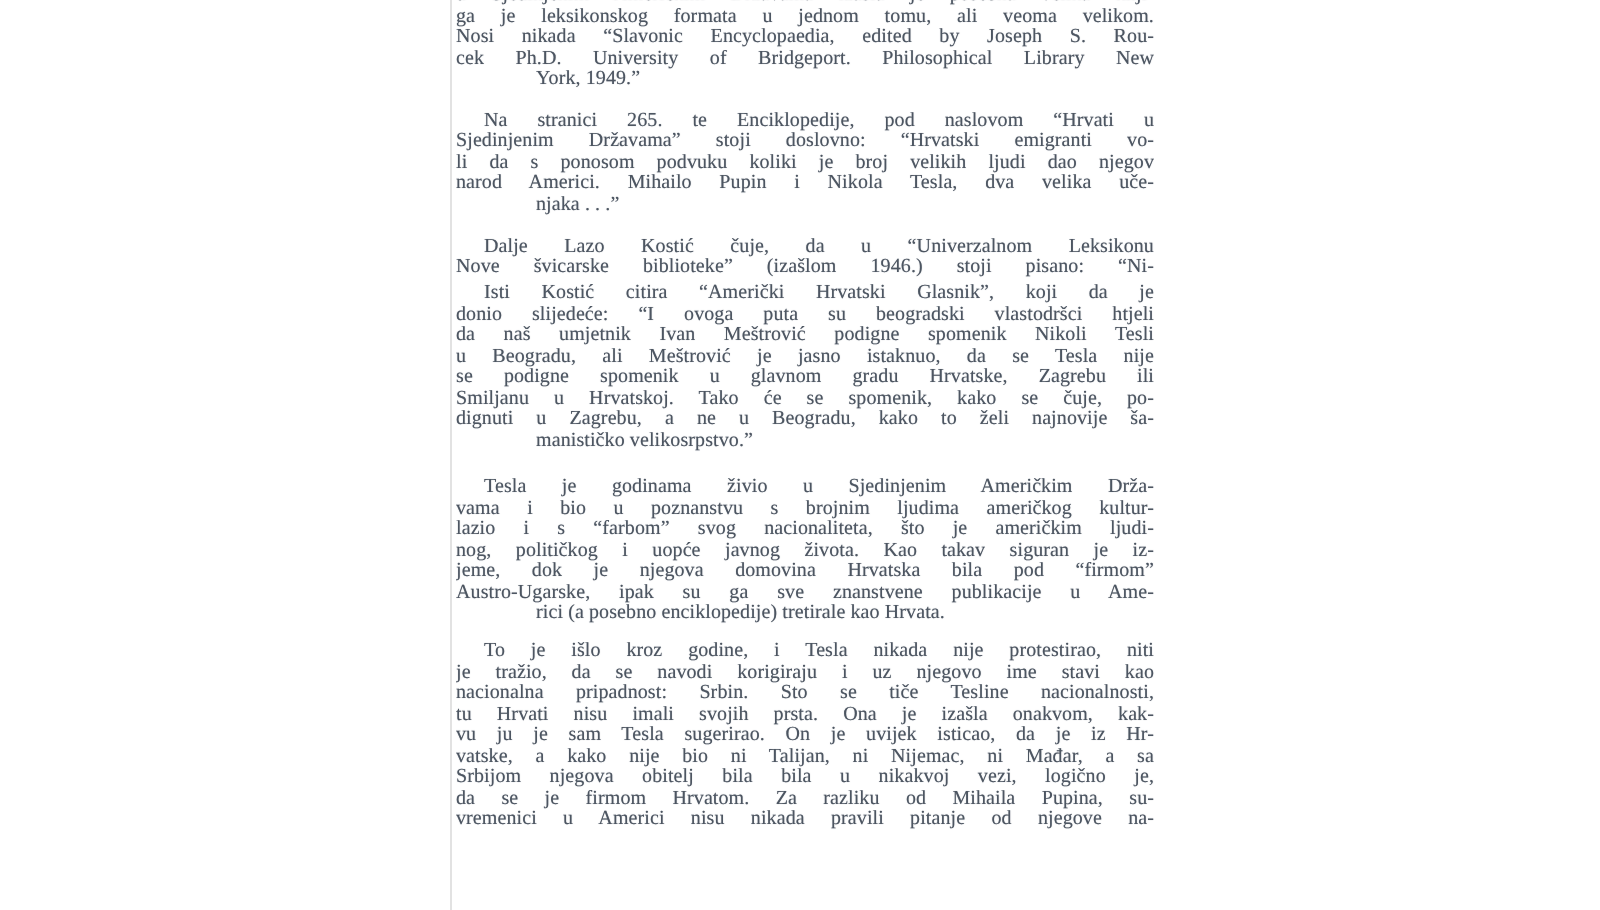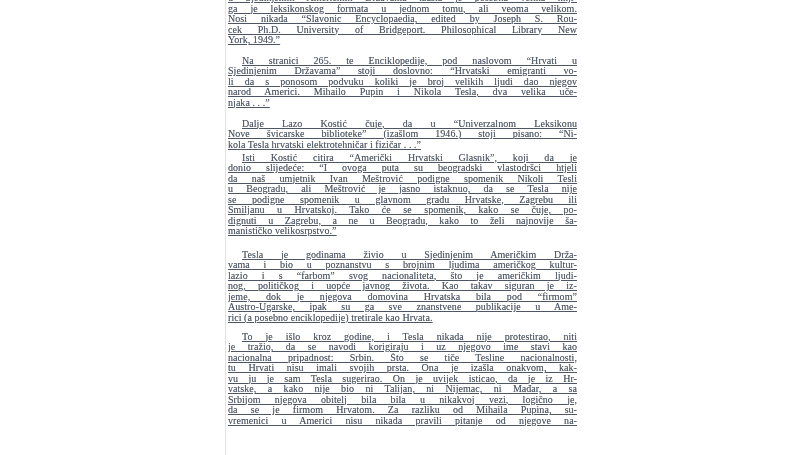--- a/index.html
+++ b/index.html
@@ -41,24 +41,23 @@
   .para:nth-child(5) { margin-top: 13px; }
   .para:nth-child(6) { margin-top: 8.5px; }
   .line {
     height: 10.5px;
     line-height: 10.5px;
     white-space: nowrap;
     text-align: justify;
     
     text-align-last: justify;
     overflow: hidden;
-    text-decoration: underline;
   }
   .line.indent { text-indent: 14px; }
-  .line.flush { text-align-last: left; }
+  .line.flush { text-align-last: left; margin-left: 40px; }
 </style>
 </head>
 <body>
 
 <div class="page">
   <div class="gutter-line"></div>
   <div class="text-column">
       <div class="para">
         <div class="line">u Sjedinjenim Američkim Državama izašla je posebna velika knji-</div>
         <div class="line">ga je leksikonskog formata u jednom tomu, ali veoma velikom.</div>
@@ -69,21 +68,20 @@
       <div class="para">
         <div class="line indent">Na stranici 265. te Enciklopedije, pod naslovom “Hrvati u</div>
         <div class="line">Sjedinjenim Državama” stoji doslovno: “Hrvatski emigranti vo-</div>
         <div class="line">li da s ponosom podvuku koliki je broj velikih ljudi dao njegov</div>
         <div class="line">narod Americi. Mihailo Pupin i Nikola Tesla, dva velika uče-</div>
         <div class="line flush">njaka . . .”</div>
       </div>
       <div class="para">
         <div class="line indent">Dalje Lazo Kostić čuje, da u “Univerzalnom Leksikonu</div>
         <div class="line">Nove švicarske biblioteke” (izašlom 1946.) stoji pisano: “Ni-</div>
-        <div class="line flush">kola Tesla hrvatski elektrotehničar i fizičar . . .”</div>
       </div>
       <div class="para">
         <div class="line indent">Isti Kostić citira “Američki Hrvatski Glasnik”, koji da je</div>
         <div class="line">donio slijedeće: “I ovoga puta su beogradski vlastodršci htjeli</div>
         <div class="line">da naš umjetnik Ivan Meštrović podigne spomenik Nikoli Tesli</div>
         <div class="line">u Beogradu, ali Meštrović je jasno istaknuo, da se Tesla nije</div>
         <div class="line">se podigne spomenik u glavnom gradu Hrvatske, Zagrebu ili</div>
         <div class="line">Smiljanu u Hrvatskoj. Tako će se spomenik, kako se čuje, po-</div>
         <div class="line">dignuti u Zagrebu, a ne u Beogradu, kako to želi najnovije ša-</div>
         <div class="line flush">manističko velikosrpstvo.”</div>

